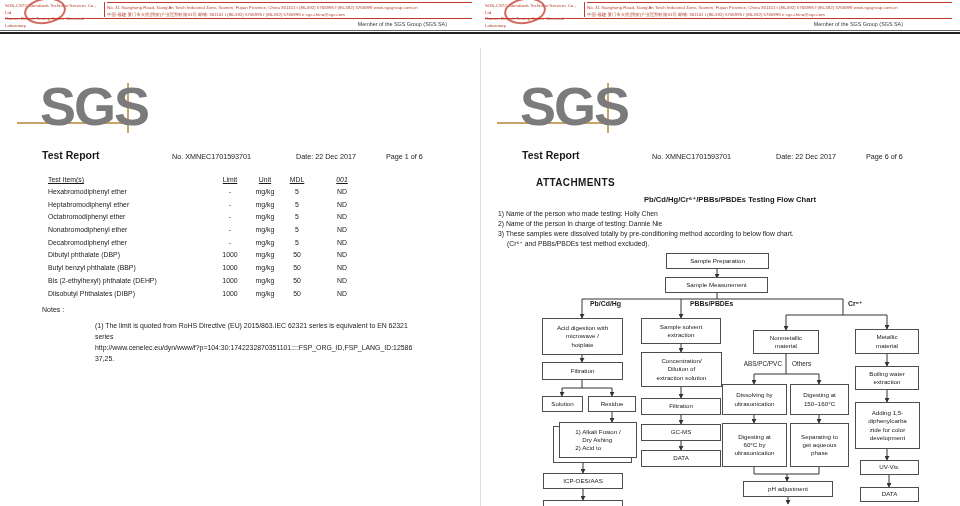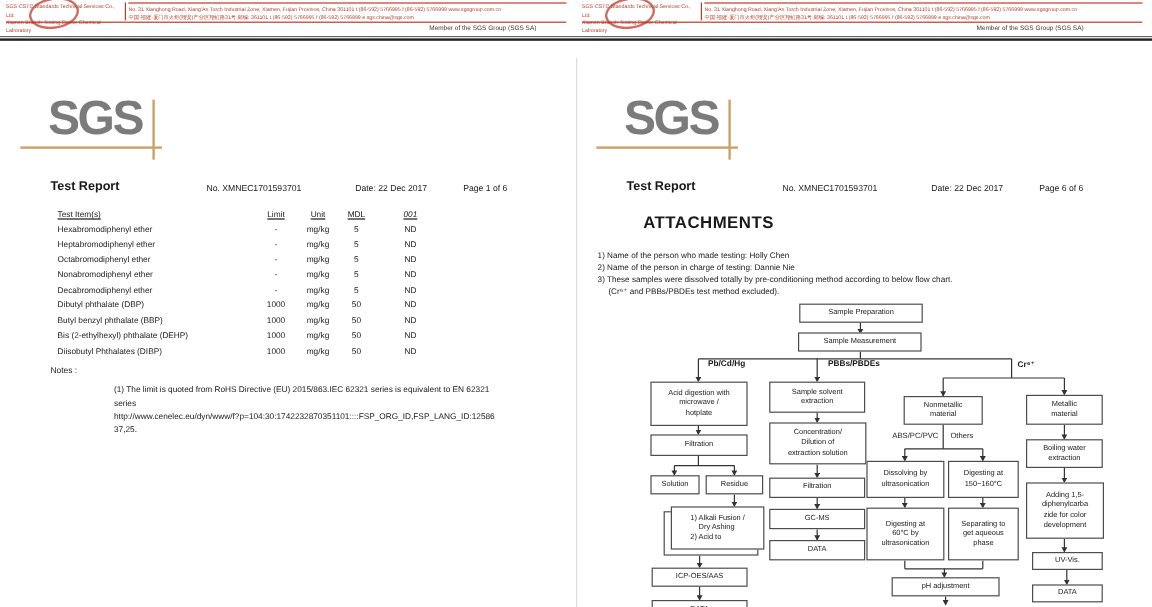--- a/index.html
+++ b/index.html
@@ -19,21 +19,21 @@
   .nowrap{white-space:nowrap;overflow:hidden;}
   .lh-bottomrule{position:absolute;left:5px;top:18px;right:8px;height:1px;background:#c0392b;}
   .member{position:absolute;top:21px;font-size:5.4px;color:#3a3a3a;}
   .pL .member{right:33px;} .pR .member{right:57px;}
   .rule1{position:absolute;left:0;top:30px;width:100%;height:1px;background:#666;}
   .rule2{position:absolute;left:0;top:32px;width:100%;height:2px;background:#222;}
 
   
   .logo-h{position:absolute;left:17px;top:122px;width:118px;height:2px;background:#c9a368;}
   .logo-v{position:absolute;left:127px;top:83px;width:2px;height:50px;background:#c9a368;}
-  .logo-t{position:absolute;left:40px;top:79px;font-size:40px;line-height:1;font-weight:700;
+  .logo-t{position:absolute;left:40px;top:79px;font-size:54px;line-height:1;font-weight:700;
           letter-spacing:-2px;color:#7b7b7b;}
 
   
   .tr-title{position:absolute;left:42px;top:149px;font-size:10.5px;font-weight:700;}
   .tr-no{position:absolute;left:172px;top:152px;font-size:7.2px;}
   .tr-date{position:absolute;left:296px;top:152px;font-size:7.2px;}
   .tr-page{position:absolute;left:386px;top:152px;font-size:7.2px;}
 
   
   .th,.row{font-size:6.9px;}
@@ -44,21 +44,21 @@
   .c-limit{position:absolute;left:205px;width:50px;text-align:center;}
   .c-unit{position:absolute;left:243px;width:44px;text-align:center;}
   .c-mdl{position:absolute;left:277px;width:40px;text-align:center;}
   .c-res{position:absolute;left:320px;width:44px;text-align:center;}
   .u{text-decoration:underline;}
   .i{font-style:italic;}
   .notes-label{position:absolute;left:42px;top:306px;font-size:7px;}
   .note-lines{position:absolute;left:95px;top:320px;width:340px;font-size:6.9px;line-height:11px;}
 
   
-  .attach{position:absolute;left:56px;top:177px;font-size:14px;font-weight:700;letter-spacing:.4px;}
+  .attach{position:absolute;left:56px;top:177px;font-size:10px;font-weight:700;letter-spacing:.4px;}
   .fc-title{position:absolute;left:90px;top:195px;width:320px;text-align:center;font-size:7.6px;font-weight:700;}
   .fc-notes{position:absolute;left:18px;top:209px;width:440px;font-size:6.8px;line-height:10px;}
   .fc-notes div:last-child{padding-left:9px;}
 
   
   .fc-svg{position:absolute;left:0;top:0;width:480px;height:506px;z-index:1;pointer-events:none;}
   .node{position:absolute;z-index:2;border:1px solid #4d4d4d;background:#fff;box-sizing:border-box;
         display:flex;align-items:center;justify-content:center;text-align:center;
         font-size:6.2px;line-height:1.3;padding:1px 2px;white-space:pre-line;}
   .shadow-box{position:absolute;z-index:2;border:1px solid #4d4d4d;background:#fff;box-sizing:border-box;}
@@ -195,20 +195,21 @@
   <div class="logo-h"></div>
   <div class="logo-v"></div>
   <div class="logo-t">SGS</div>
 
   <div class="tr-title">Test Report</div>
   <span class="tr-no">No. XMNEC1701593701</span>
   <span class="tr-date">Date: 22 Dec 2017</span>
   <span class="tr-page">Page 6 of 6</span>
 
   <div class="attach">ATTACHMENTS</div>
+  <div class="fc-title">Pb/Cd/Hg/Cr⁶⁺/PBBs/PBDEs Testing Flow Chart</div>
   <div class="fc-notes">
       <div>1) Name of the person who made testing: Holly Chen</div>
       <div>2) Name of the person in charge of testing: Dannie Nie</div>
       <div>3) These samples were dissolved totally by pre-conditioning method according to below flow chart.</div>
       <div>(Cr⁶⁺ and PBBs/PBDEs test method excluded).</div>
     </div>
 
   <svg class="fc-svg" viewBox="0 0 480 506" xmlns="http://www.w3.org/2000/svg">
     <defs>
       <marker id="ah" markerWidth="5" markerHeight="5" refX="4" refY="2.5" orient="auto">

